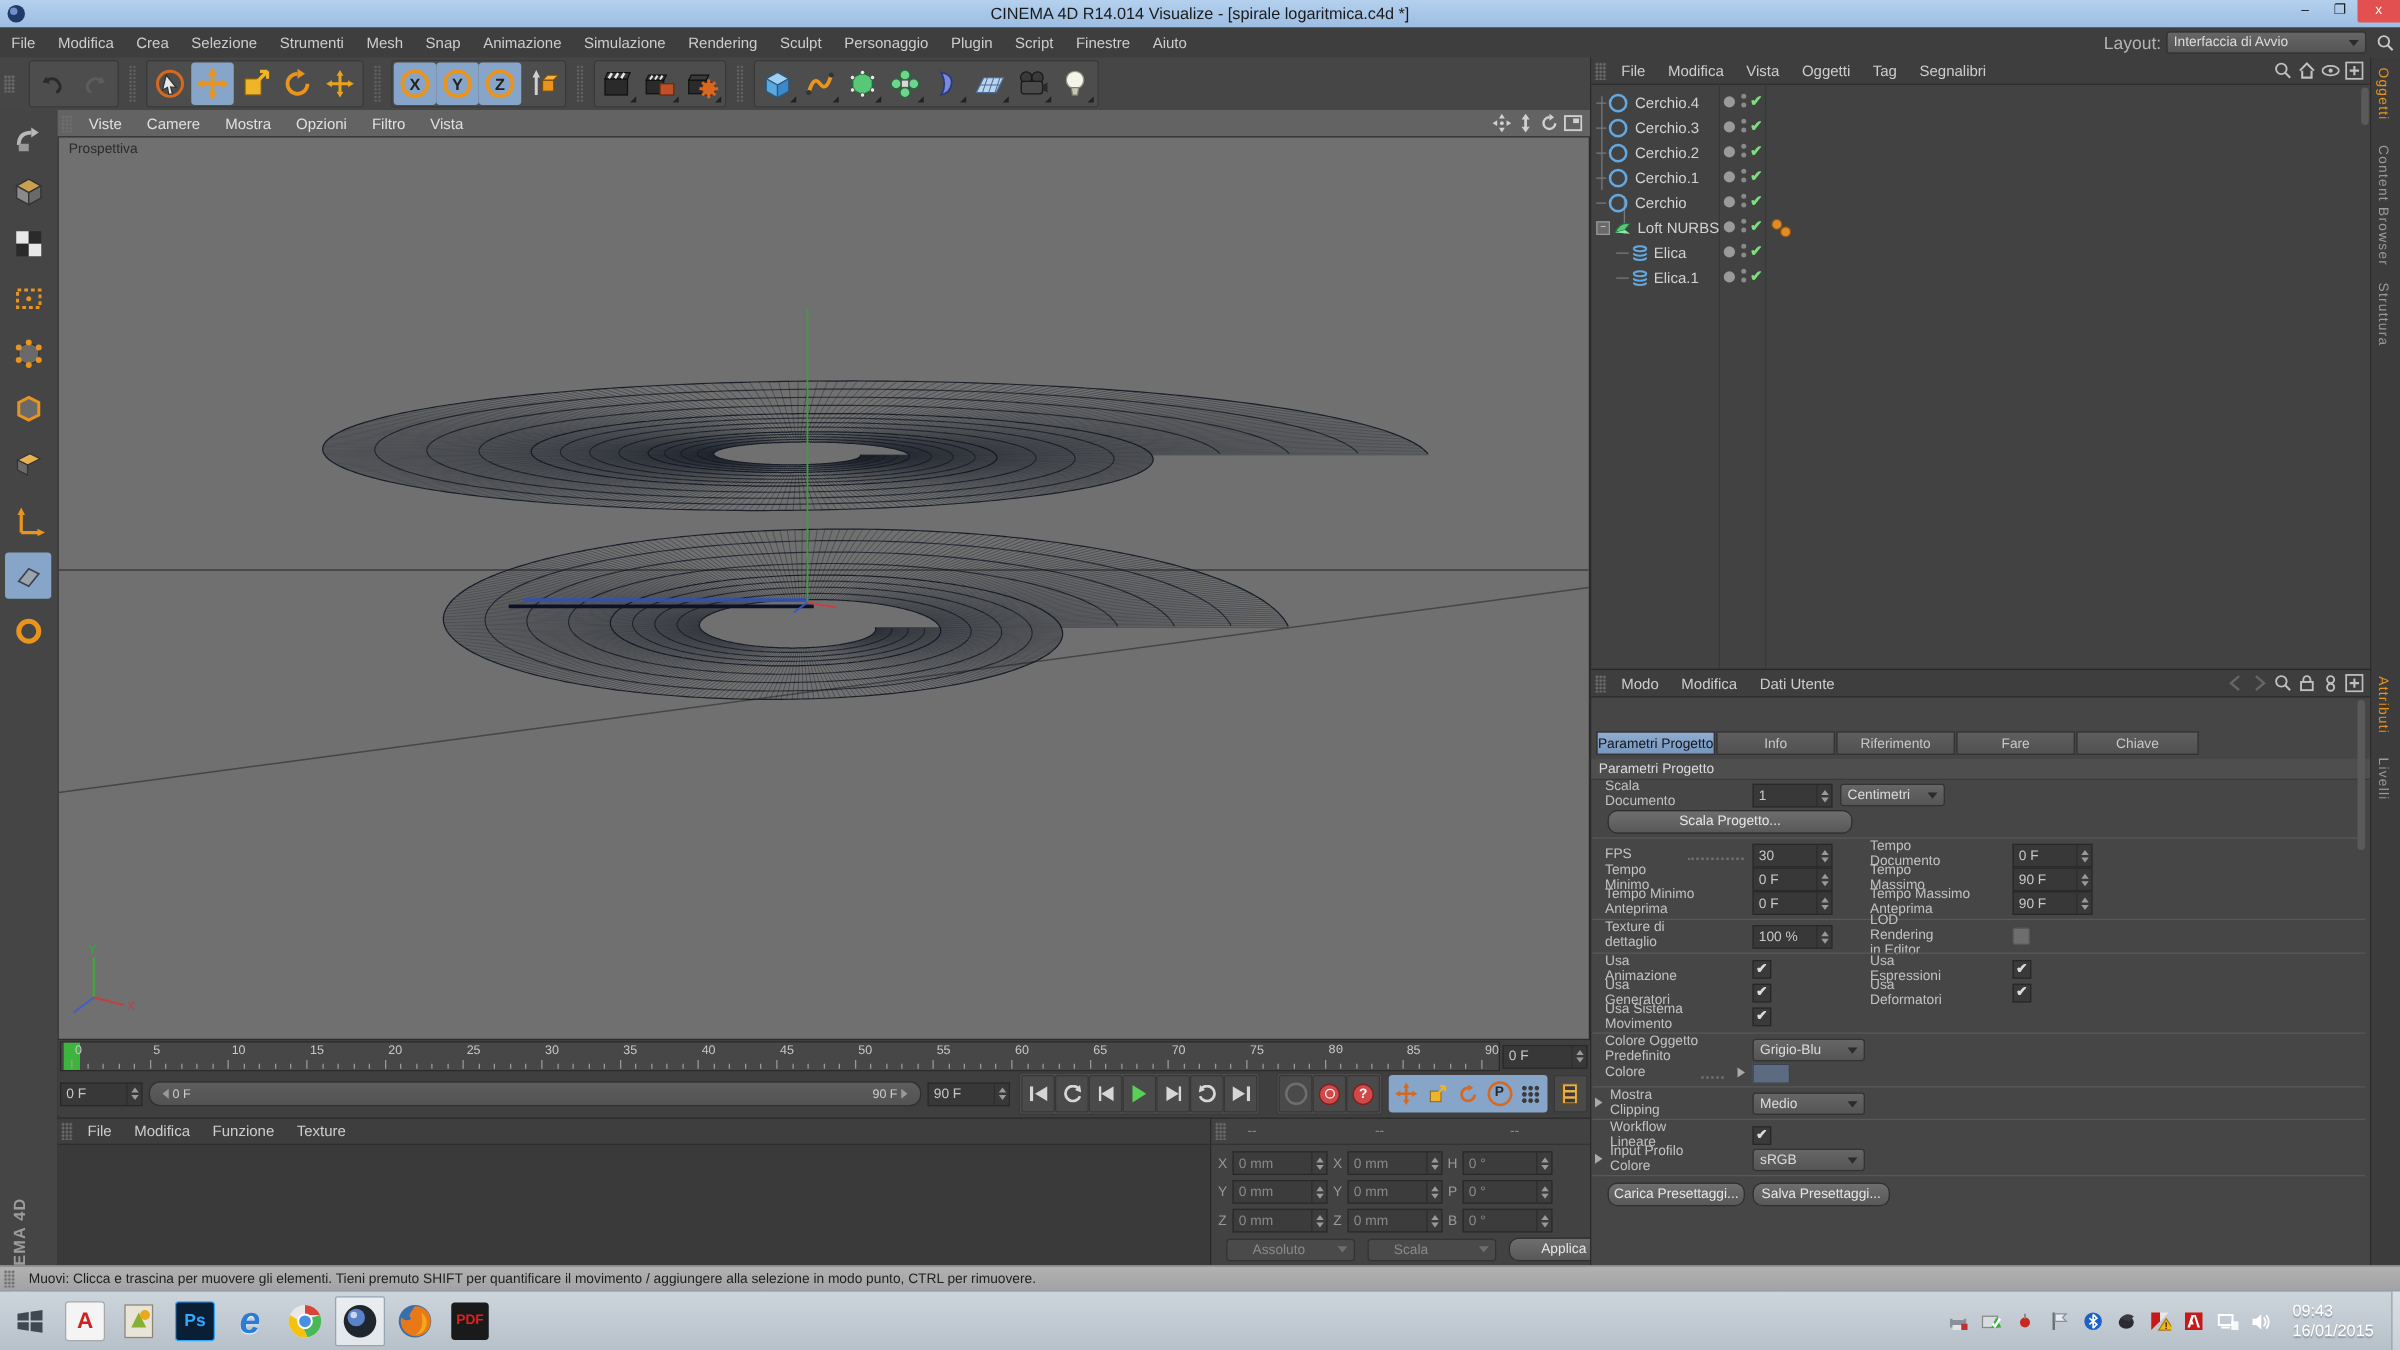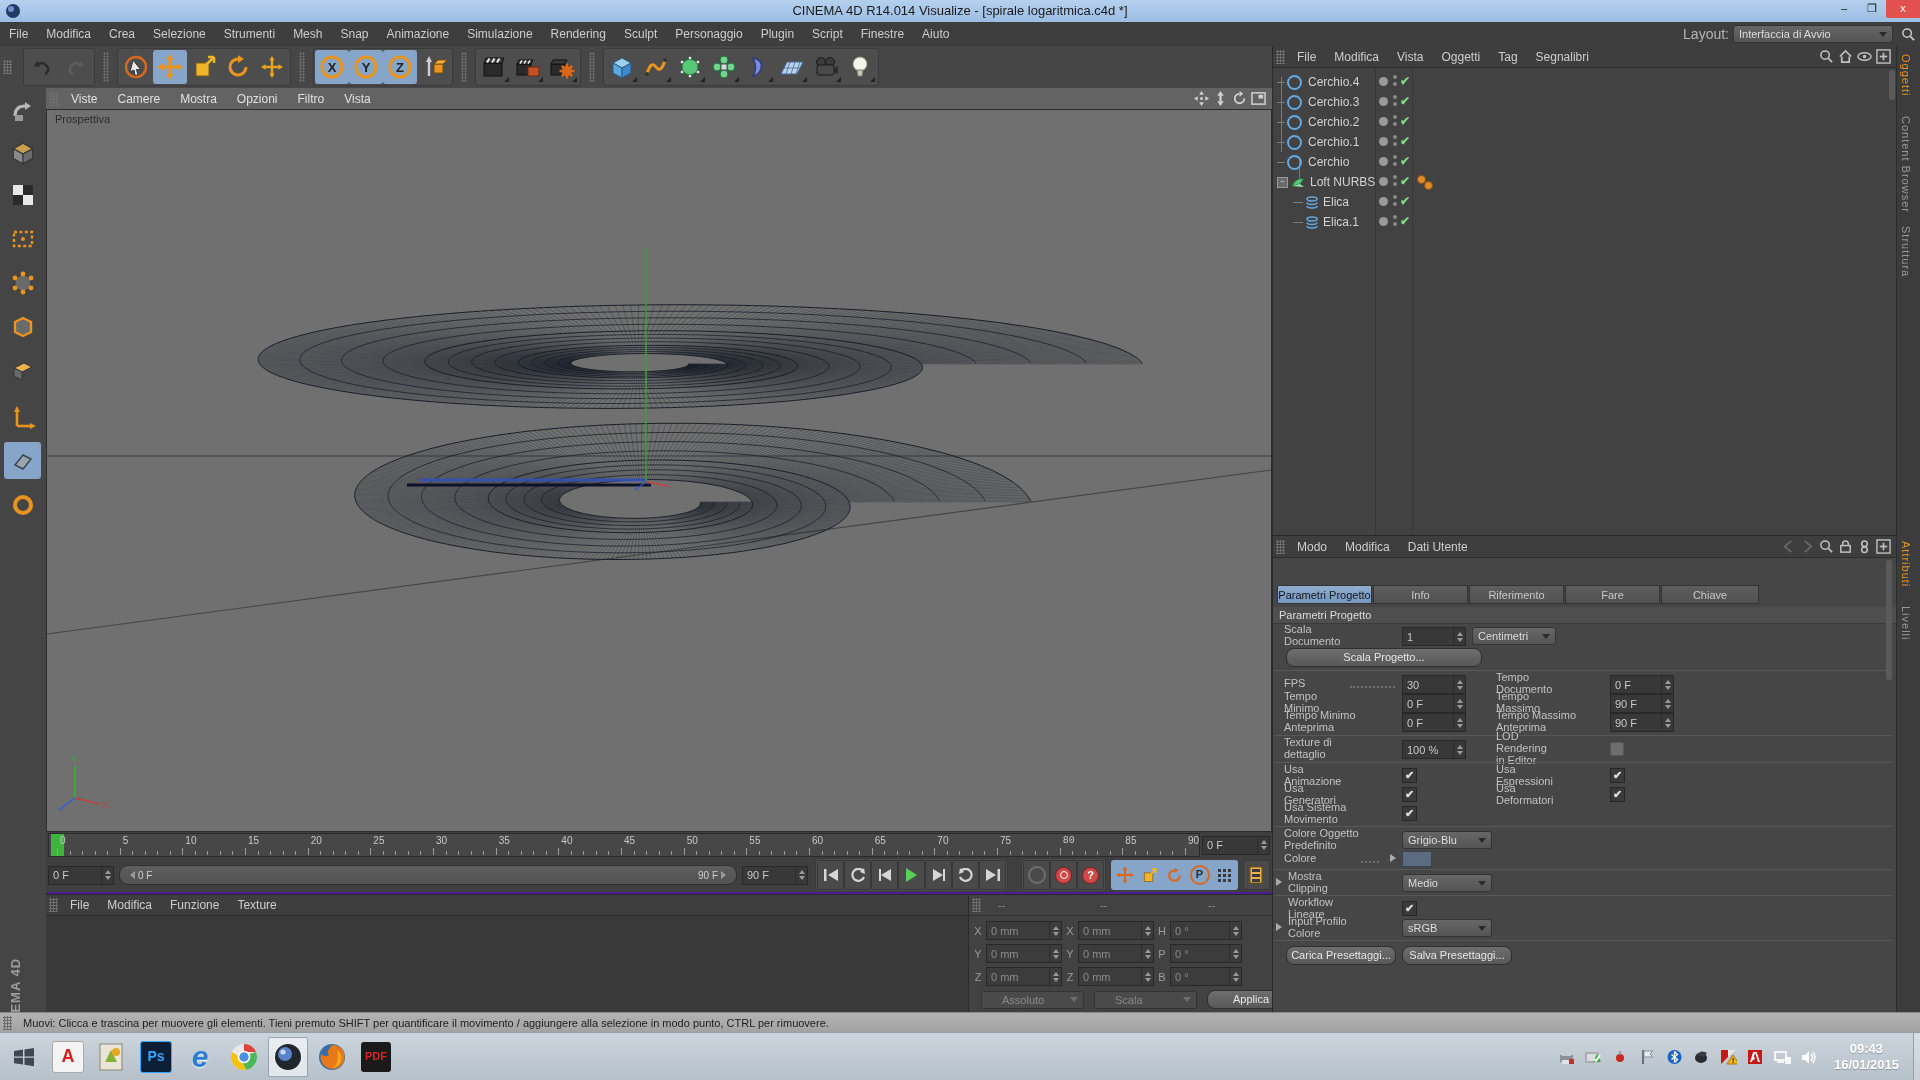--- a/index.html
+++ b/index.html
@@ -1,16 +1,16 @@
 <!DOCTYPE html>
 <html><head>
 <meta charset="utf-8">
 <style>
   html,body{margin:0;padding:0;background:#222;font-family:"Liberation Sans",sans-serif;}
-  #app{position:relative;width:1920px;height:1080px;background:#4c1d95;overflow:hidden;-webkit-user-select:none;user-select:none;}
+  #app{position:relative;width:1920px;height:1080px;background:#404040;overflow:hidden;-webkit-user-select:none;user-select:none;}
   .abs{position:absolute;}
   .flex{display:flex;align-items:center;}
   
   #titlebar{left:0;top:0;width:1920px;height:22px;background:linear-gradient(#b4d0ee,#9cbde2);border-bottom:1px solid #7593b5;}
   #title-text{width:100%;text-align:center;font-size:13px;color:#1b1b1b;line-height:22px;}
   .winbtn{width:28px;height:18px;margin-top:0;text-align:center;font-size:11px;line-height:17px;color:#1b1b1b;}
   #btn-close{background:#e25050;color:#fff;width:34px;border-radius:0 0 0 2px;}
   
   .menubar{background:#3e3e3e;color:#cdcdcd;font-size:12px;}
   .menubar .mi{padding:0 9px;white-space:nowrap;}
@@ -81,21 +81,21 @@
   
   #rstrip{left:1896px;top:46px;width:24px;height:966px;background:#3c3c3c;border-left:1px solid #2c2c2c;}
   .vtab{position:absolute;left:3px;writing-mode:vertical-rl;font-size:11px;color:#9a9a9a;letter-spacing:1px;}
   .vtab.active{color:#e8941e;}
   
   #statusbar{left:0;top:1012px;width:1920px;height:20px;background:linear-gradient(#b2b2b2,#a2a2a2);border-top:1px solid #8a8a8a;color:#1e1e1e;font-size:11px;display:flex;align-items:center;}
   #taskbar{left:0;top:1032px;width:1920px;height:48px;background:linear-gradient(#cdd5dc,#b6c0c9);border-top:1px solid #93a0ab;display:flex;align-items:center;}
   .tapp{width:40px;height:40px;margin-left:4px;border-radius:2px;display:flex;align-items:center;justify-content:center;}
   .tapp.active{background:rgba(255,255,255,.6);border:1px solid #96a5b2;box-sizing:border-box;}
   #tray{margin-left:auto;display:flex;align-items:center;gap:10px;}
-  #clock{color:#fff;text-align:center;font-size:13px;line-height:16px;margin:0 14px 0 16px;text-shadow:0 1px 1px rgba(0,0,0,.25);font-weight:bold;}
+  #clock{color:#fff;text-align:left;font-size:13px;line-height:16px;margin:0 14px 0 16px;text-shadow:0 1px 1px rgba(0,0,0,.25);}
   .trayic{width:17px;height:17px;display:flex;align-items:center;justify-content:center;font-size:13px;}
 </style>
 </head>
 <body>
 
 <div id="app">
 
   <div class="abs flex" id="titlebar">
     <svg class="abs" style="left:5px;top:3px" width="16" height="16">
         <circle cx="8" cy="8" r="7" fill="#223a66"></circle>

